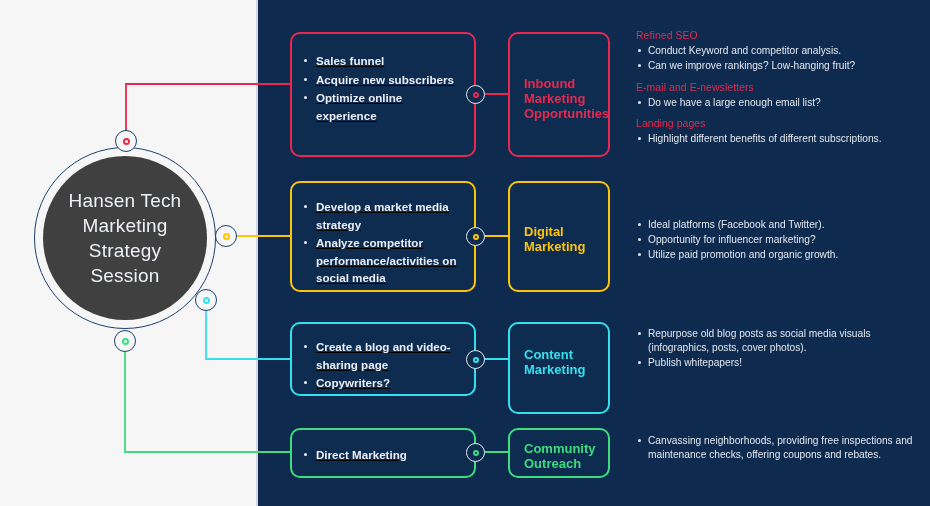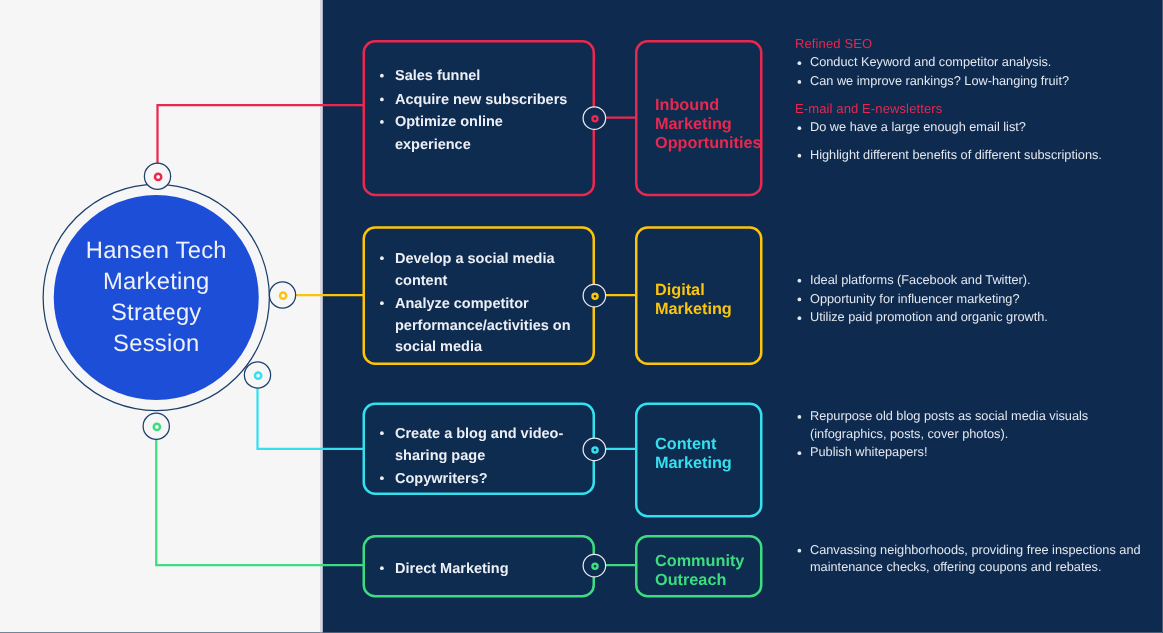--- a/index.html
+++ b/index.html
@@ -25,21 +25,21 @@
   
   #hub-outer-ring{
     position:absolute;left:34px;top:147px;width:182px;height:182px;
     border-radius:50%;
     border:1.4px solid #1b3f6b;
     box-sizing:border-box;
   }
   #hub-disc{
     position:absolute;left:43px;top:156px;width:164px;height:164px;
     border-radius:50%;
-    background:#1d4ed8;
+    background:#404040;
     display:flex;align-items:center;justify-content:center;
   }
   #hub-label{
     color:#eef1f6;
     font-size:19px;
     line-height:25px;
     text-align:center;
     letter-spacing:.2px;
     white-space:pre-line;
     font-weight:400;
@@ -58,20 +58,21 @@
   }
   
   #connectors{position:absolute;left:0;top:0;width:930px;height:506px;}
   
   .row{position:absolute;left:0;}
   .box{
     position:absolute;box-sizing:border-box;
     border-radius:10px;
     border:2px solid;
     background:#0e2b50;
+    text-decoration:underline;
   }
   .box-left{left:290px;}
   .box-right{left:508px;width:102px;}
   .bullets{
     list-style:none;margin:0;padding:0;
     color:#eceff5;font-size:11.6px;font-weight:bold;line-height:17.5px;
   }
   .bullets li{position:relative;padding-left:16px;margin:0 0 1px 0;}
   .bullets li:before{
     content:"";position:absolute;left:4px;top:7px;
@@ -178,31 +179,32 @@
           <li>Can we improve rankings? Low-hanging fruit?</li>
         </ul>
       </div>
       <div class="note-group">
         <div class="note-head" style="color:#e8284e;">E-mail and E-newsletters</div>
         <ul class="note-list">
           <li>Do we have a large enough email list?</li>
         </ul>
       </div>
       <div class="note-group">
+        <div class="note-head" style="color:#e8284e;">Landing pages</div>
         <ul class="note-list">
           <li>Highlight different benefits of different subscriptions.</li>
         </ul>
       </div>
     </div>
   </div>
 
   <div class="row">
     <div class="box box-left" style="top:181px;width:186px;height:111px;border-color:#fcc50b;">
       <ul class="bullets" style="margin:15px 12px 0 8px;">
-        <li>Develop a social media content</li>
+        <li>Develop a market media strategy</li>
         <li>Analyze competitor performance/activities on social media</li>
       </ul>
     </div>
     <div class="mid-node" style="left:466px;top:227px;color:#fcc50b;">
         <i></i>
       </div>
     <div class="box box-right" style="top:181px;height:111px;border-color:#fcc50b;">
       <div class="cat-label" style="color:#fcc50b;position:absolute;left:14px;top:41px;">Digital
 Marketing</div>
     </div>

